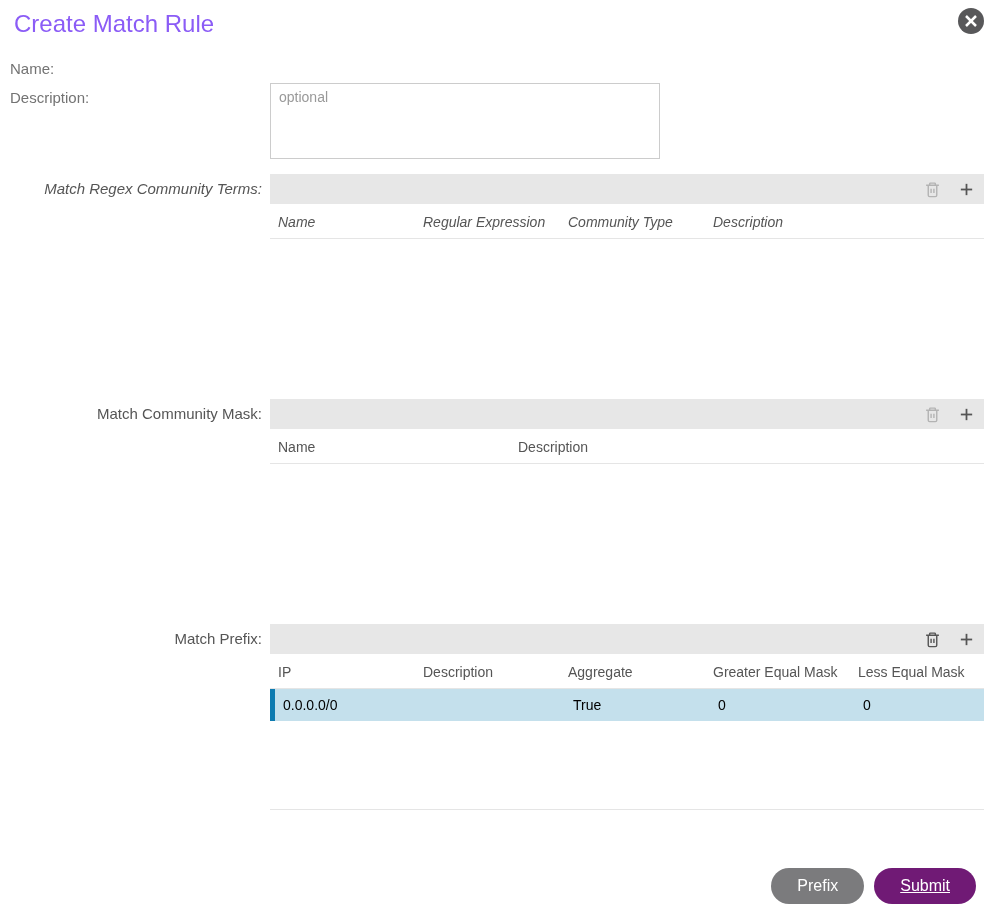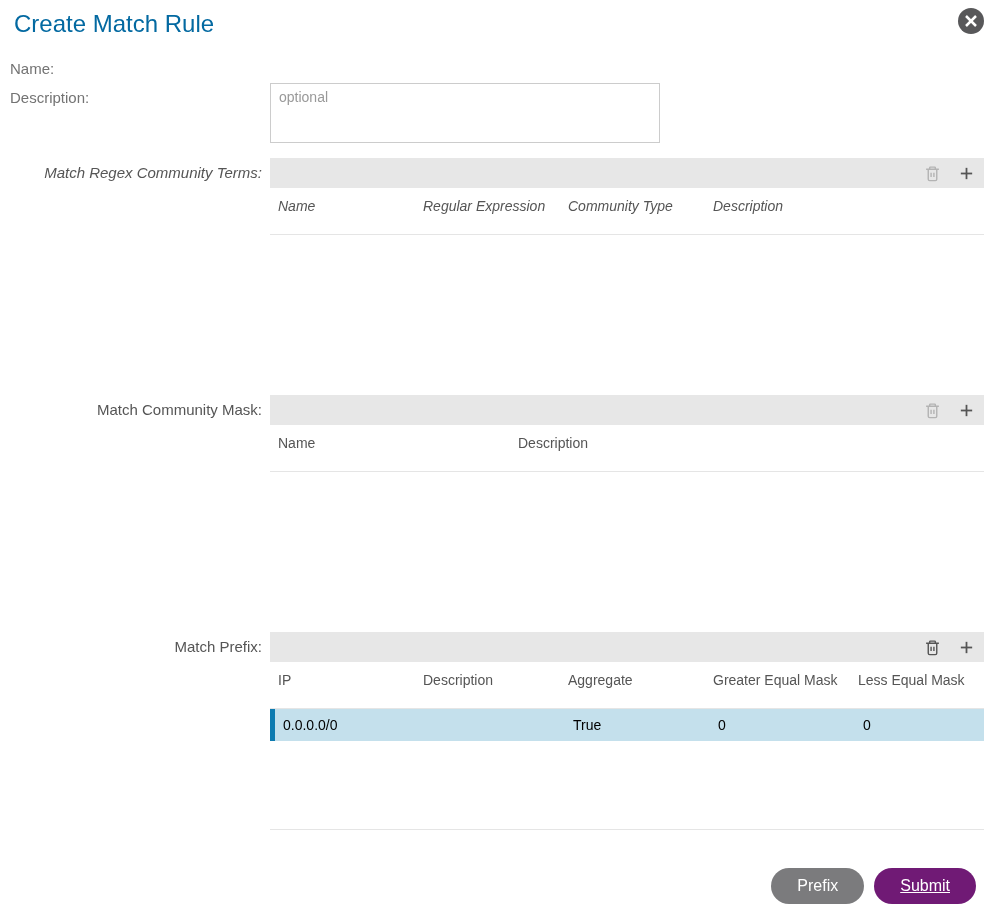--- a/index.html
+++ b/index.html
@@ -16,21 +16,21 @@
       height: 914px;
       position: relative;
     }
     .dialog-header {
       padding: 10px 14px 16px 14px;
       position: relative;
     }
     .dialog-title {
       font-size: 24px;
       font-weight: 400;
-      color: #0369a1;
+      color: #8b5cf6;
     }
     .close-btn {
       position: absolute;
       top: 8px;
       right: 10px;
       width: 26px;
       height: 26px;
       border-radius: 50%;
       background: #58585a;
       display: flex;
@@ -71,21 +71,21 @@
       font-family: inherit;
       width: 244px;
     }
     .textarea-input {
       border: 1px solid #ccc;
       padding: 5px 8px;
       font-size: 14px;
       color: #888;
       font-family: inherit;
       width: 390px;
-      height: 60px;
+      height: 76px;
       resize: none;
     }
     .textarea-input::placeholder {
       color: #999;
     }
     .section-row {
       display: flex;
       align-items: flex-start;
       margin-top: 12px;
     }
@@ -128,21 +128,21 @@
     .toolbar-icon.disabled {
       opacity: 0.35;
       cursor: default;
     }
     .toolbar-icon svg {
       width: 17px;
       height: 17px;
     }
     .table-header {
       display: flex;
-      padding: 10px 8px 20px 8px;
+      padding: 10px 8px 8px 8px;
       border-bottom: 1px solid #e5e5e5;
       color: #555;
       font-size: 14px;
     }
     .table-body {
       min-height: 40px;
     }
     .table-row {
       display: flex;
       padding: 8px 8px 8px 8px;

